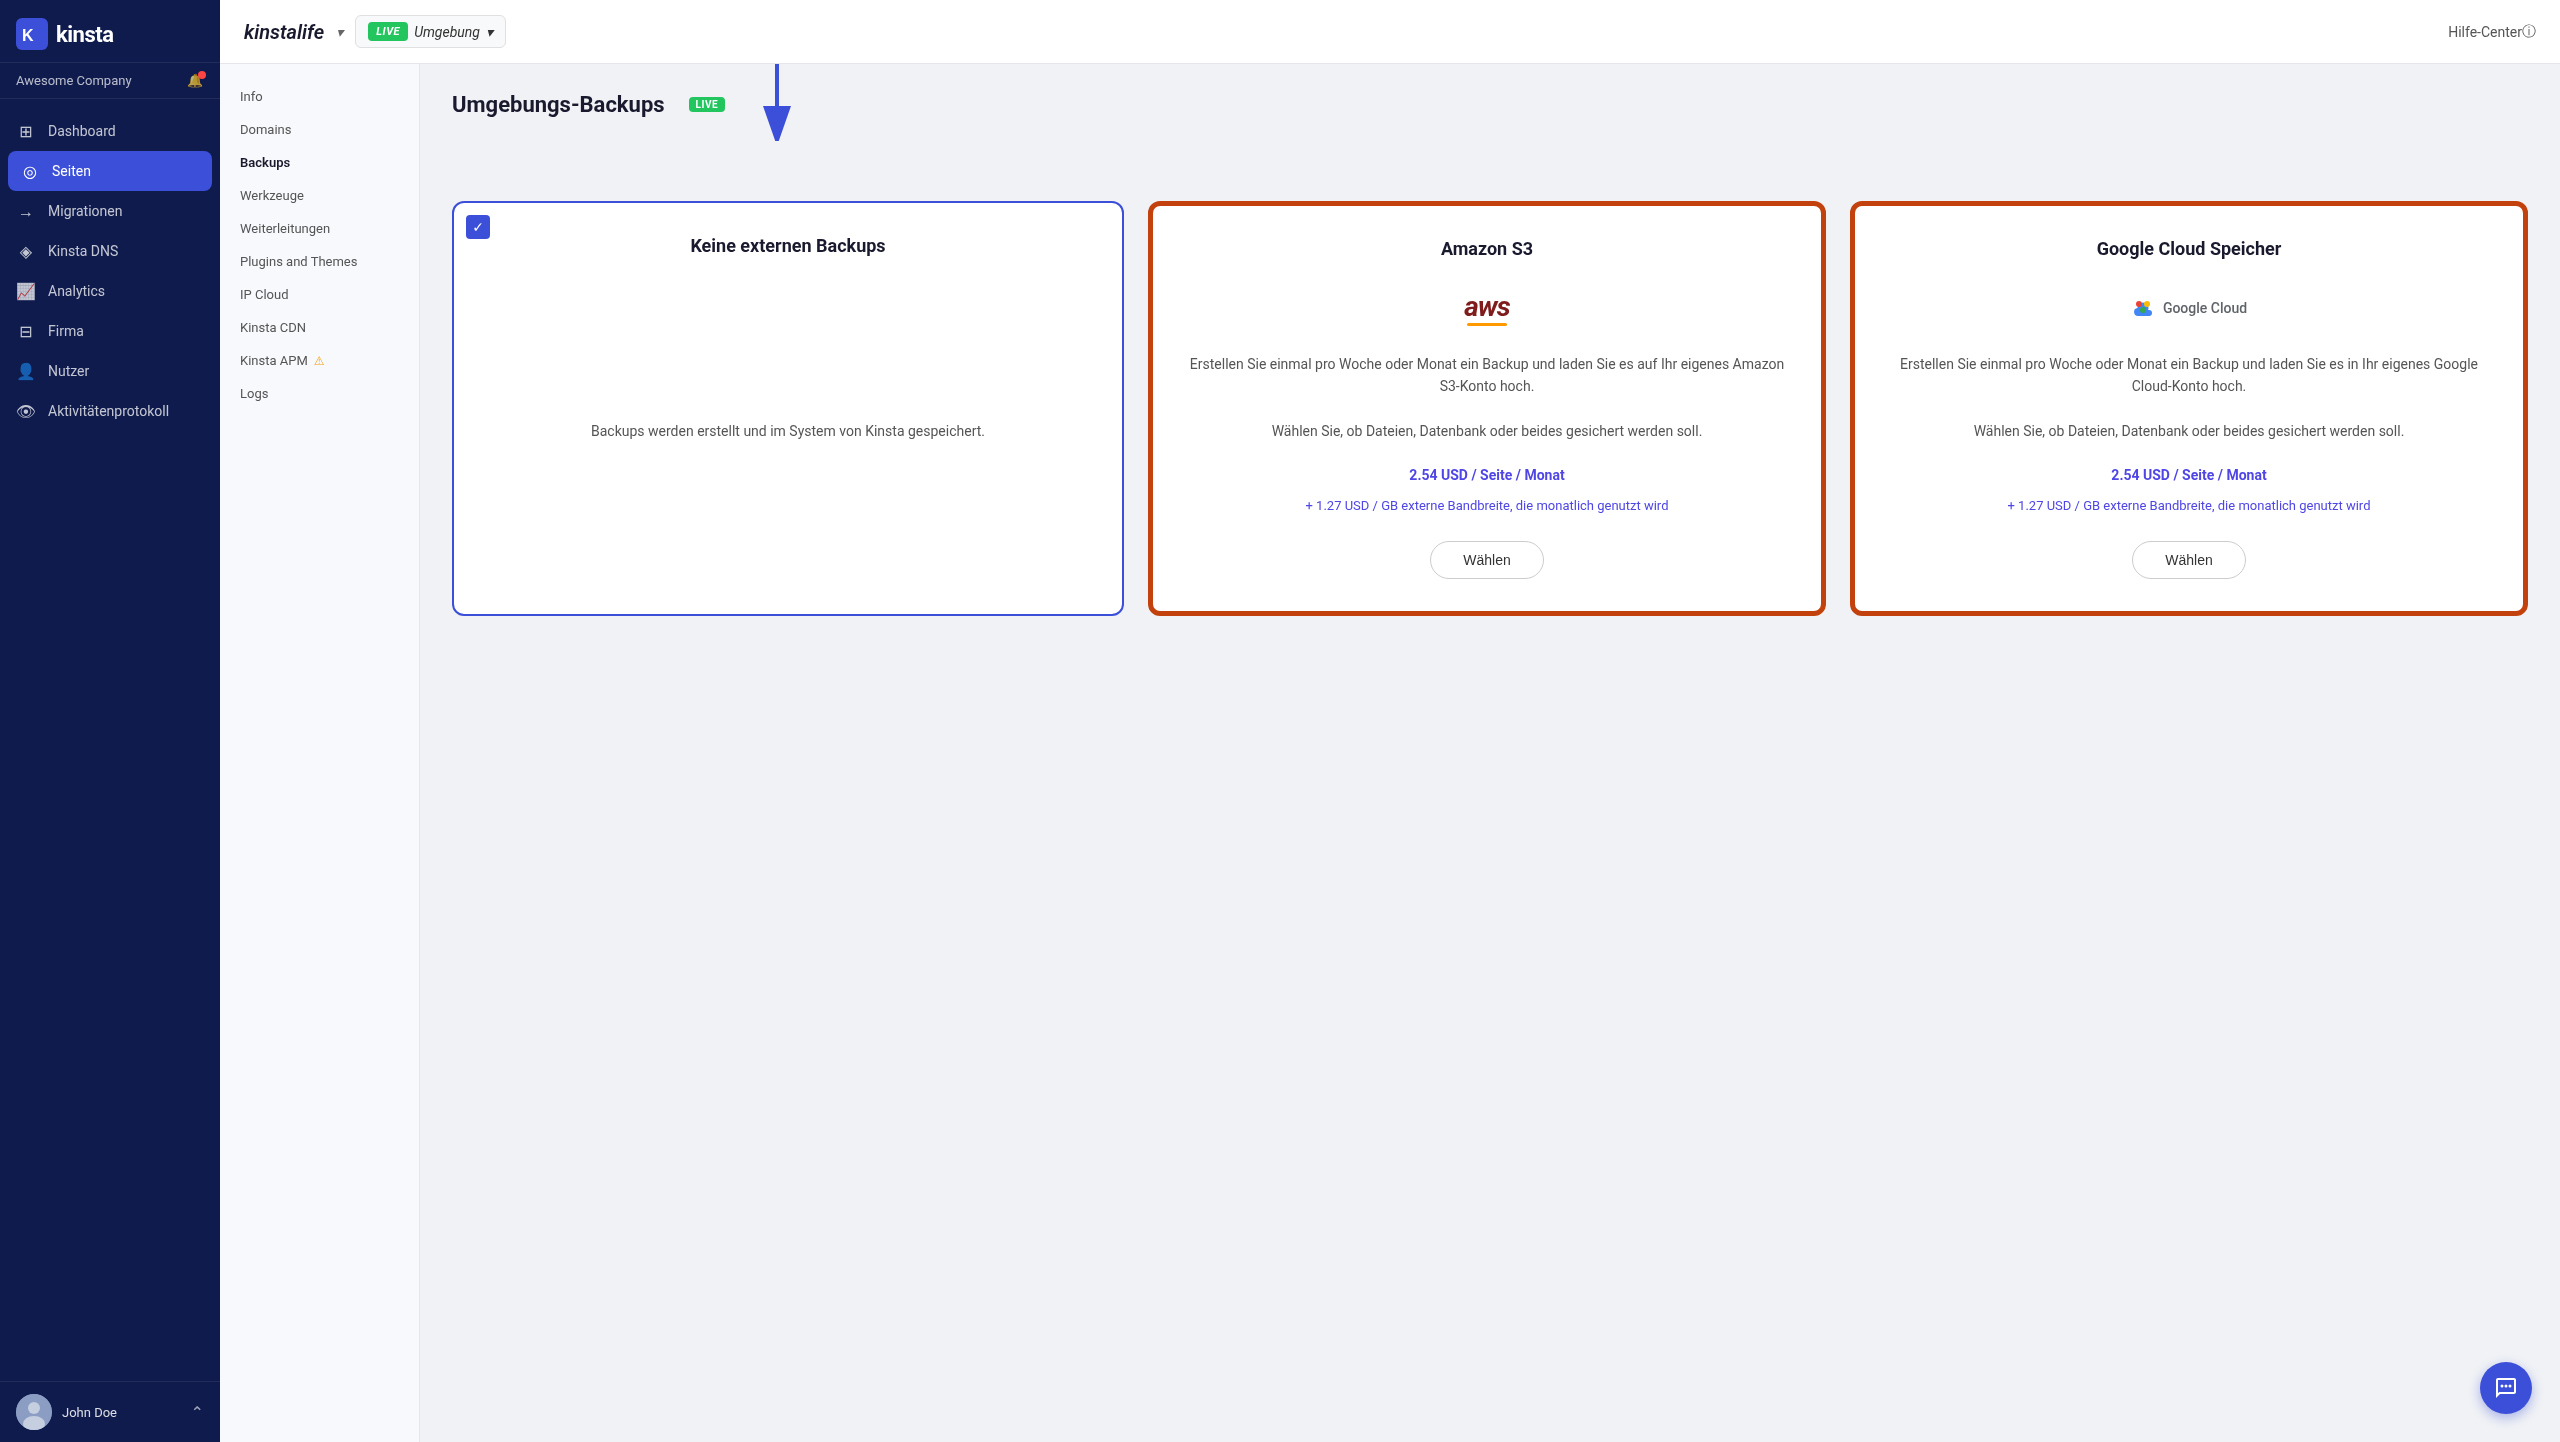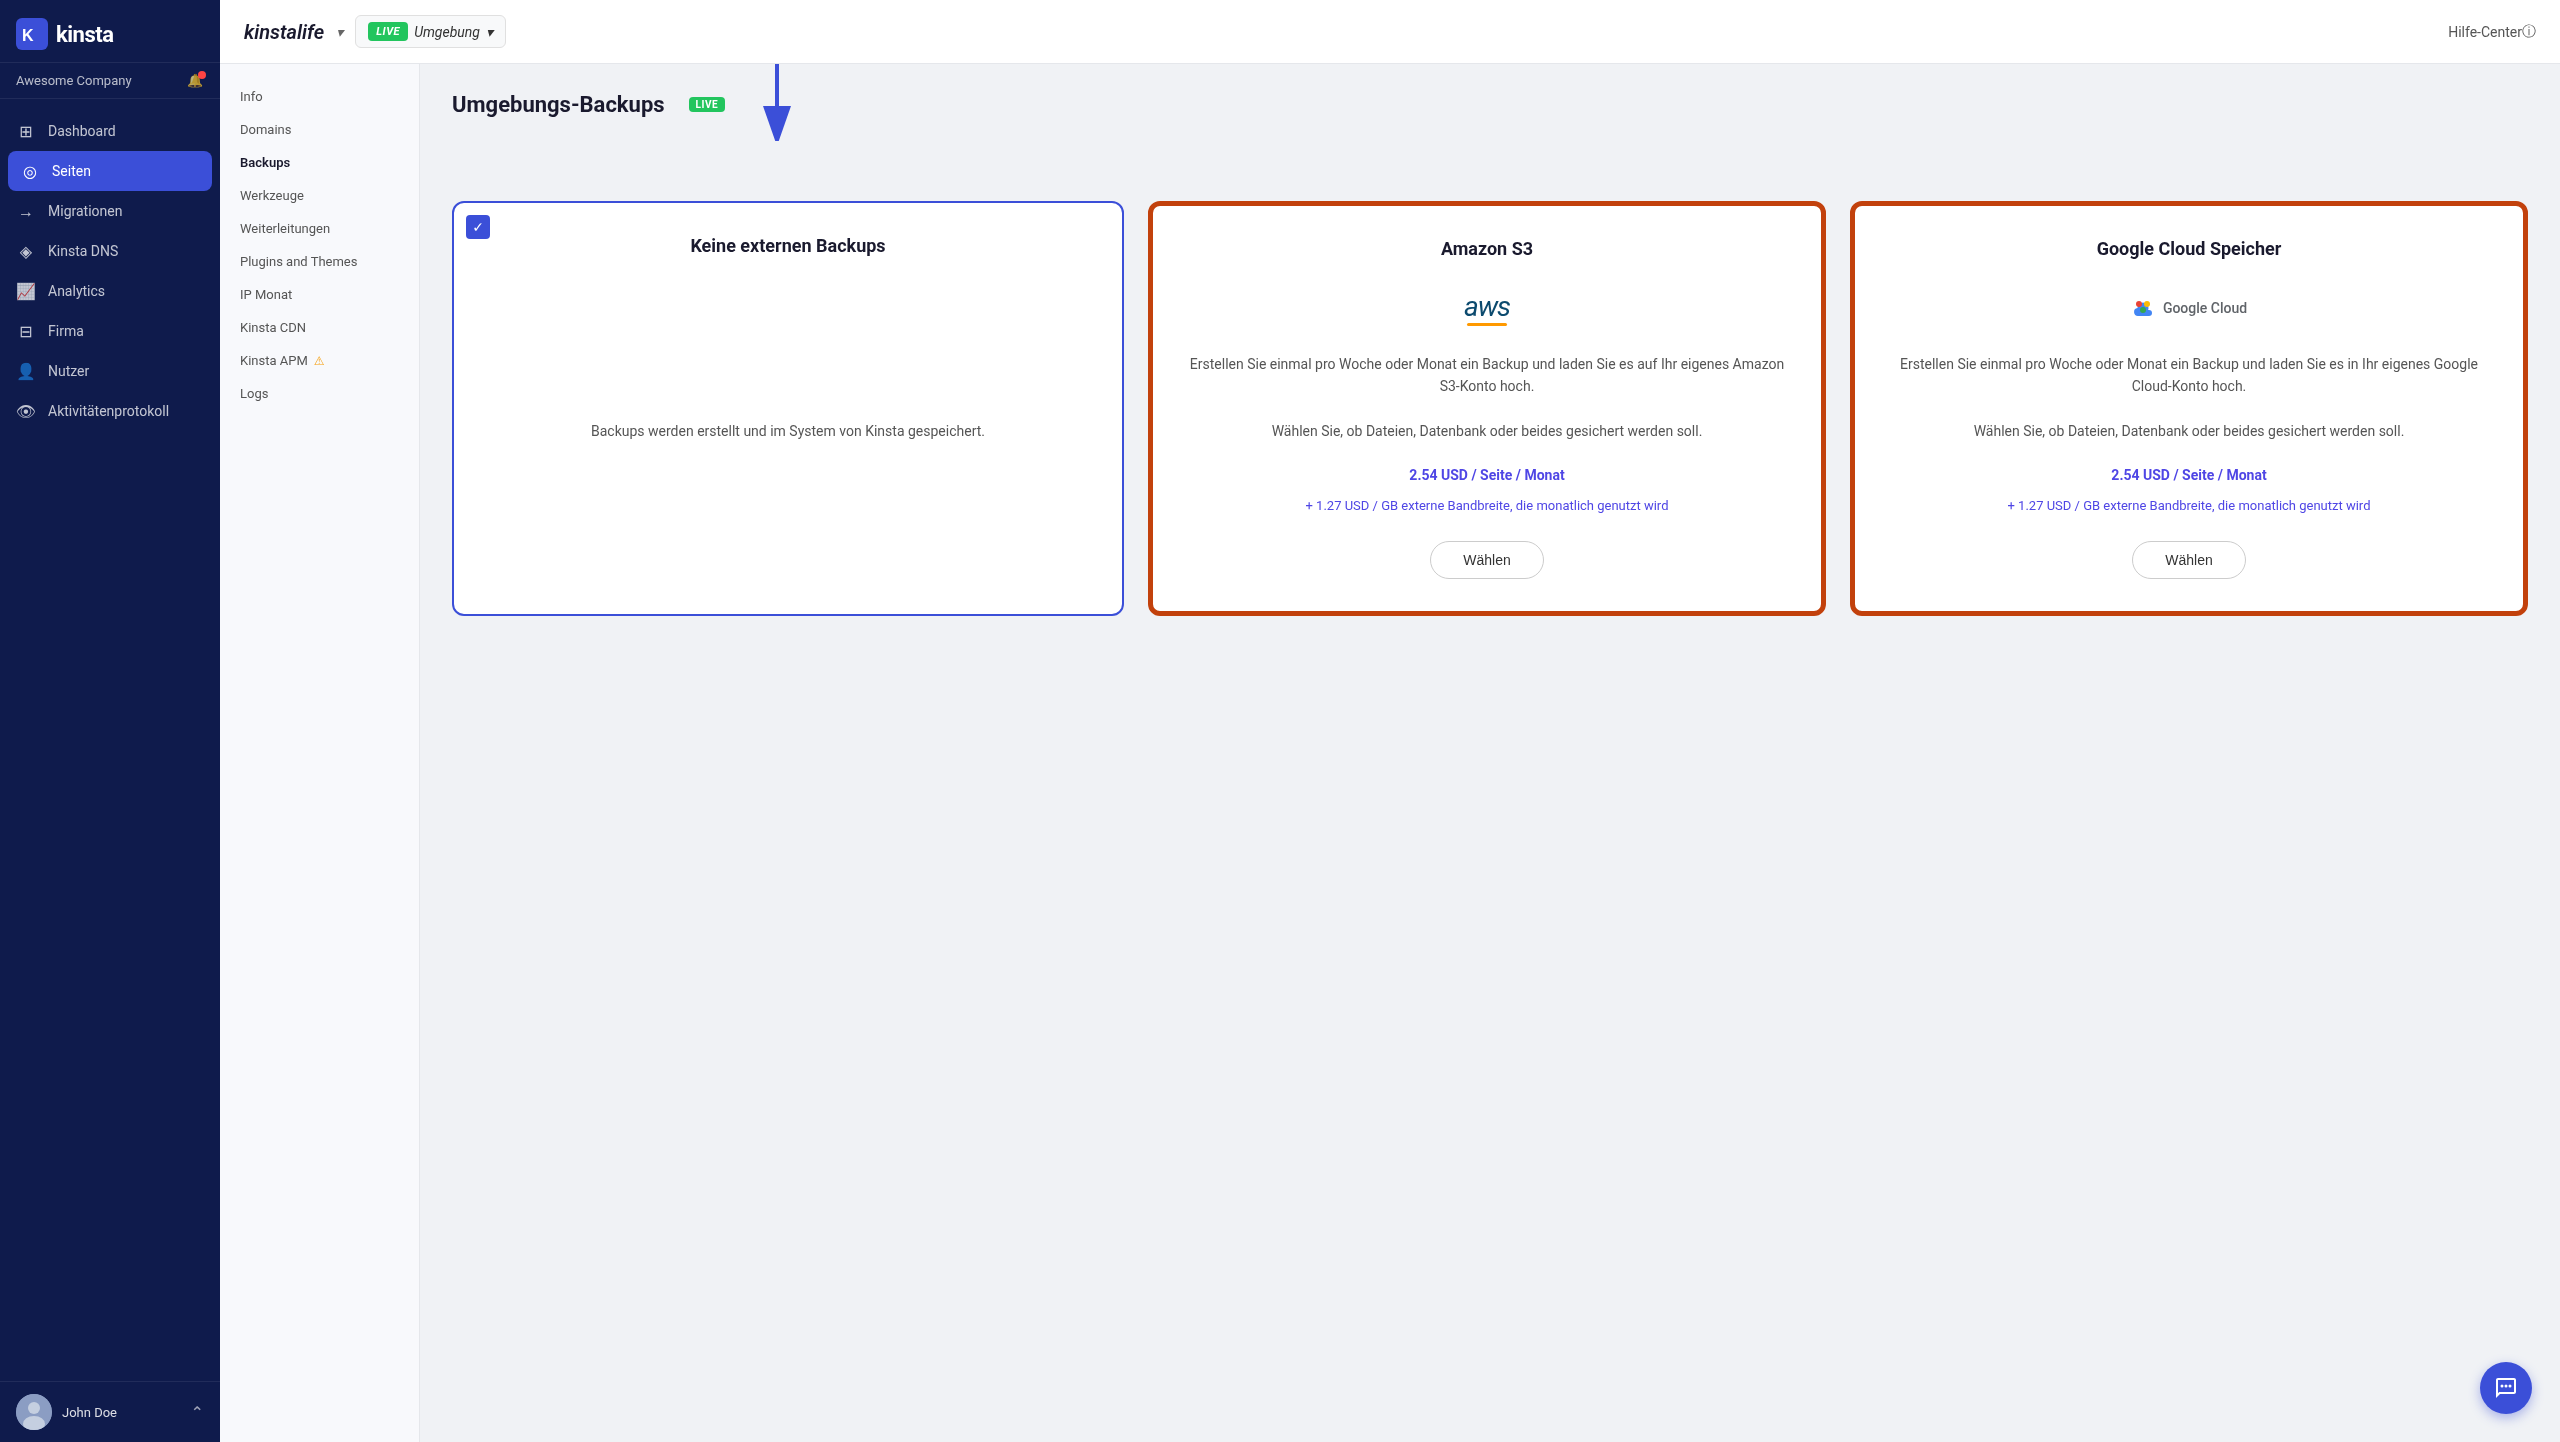--- a/index.html
+++ b/index.html
@@ -350,22 +350,22 @@
     }
 
     
     .aws-logo {
       display: flex;
       flex-direction: column;
       align-items: center;
     }
     .aws-text {
       font-size: 28px;
-      font-weight: 400;
-      color: #0c4a6e;
+      font-weight: 700;
+      color: #7f1d1d;
       letter-spacing: -1px;
       font-style: italic;
     }
     .aws-underline {
       width: 40px;
       height: 3px;
       background: #ff9900;
       border-radius: 2px;
     }
 
@@ -503,21 +503,21 @@
       <div class="left-panel-item">
         <span>Werkzeuge</span>
       </div>
       <div class="left-panel-item">
         <span>Weiterleitungen</span>
       </div>
       <div class="left-panel-item">
         <span>Plugins and Themes</span>
       </div>
       <div class="left-panel-item">
-        <span>IP Monat</span>
+        <span>IP Cloud</span>
       </div>
       <div class="left-panel-item">
         <span>Kinsta CDN</span>
       </div>
       <div class="left-panel-item">
         <span>Kinsta APM</span>
         <span class="warning-icon">⚠</span>
       </div>
       <div class="left-panel-item">
         <span>Logs</span>

